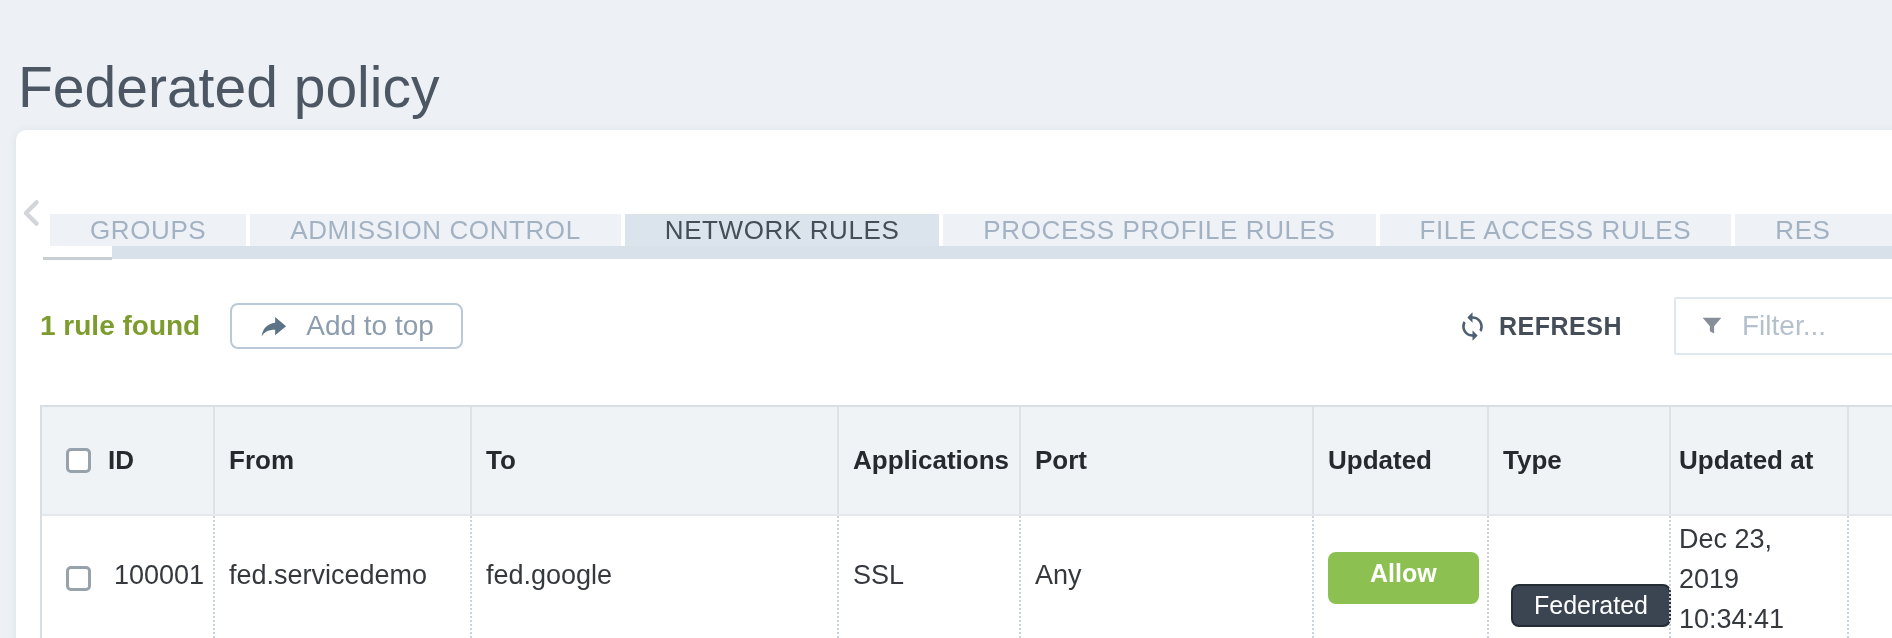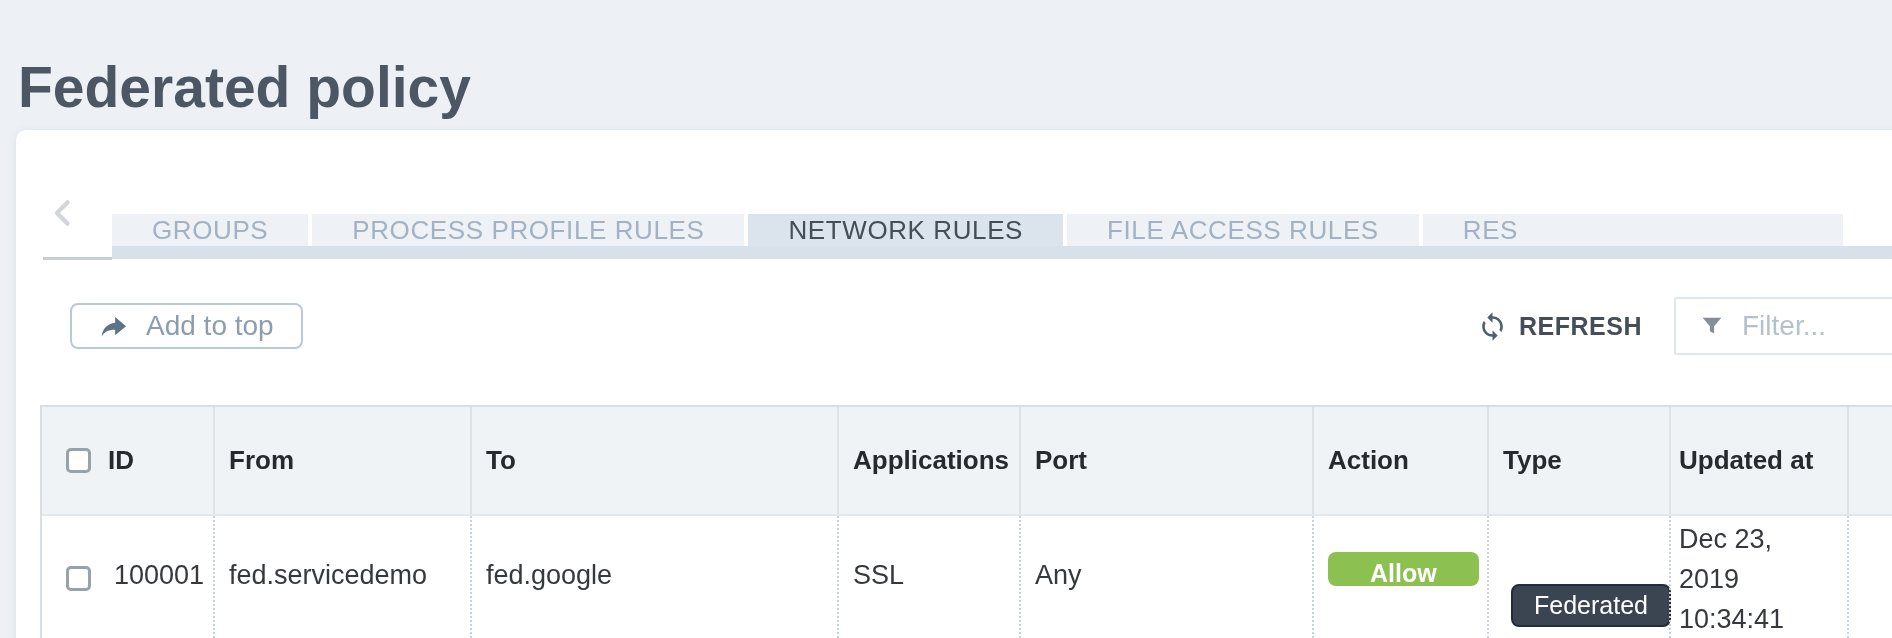--- a/index.html
+++ b/index.html
@@ -5,21 +5,21 @@
   html,body{margin:0;padding:0;}
   body{
     width:1892px;height:638px;overflow:hidden;position:relative;
     background:#edf1f5;
     font-family:"Liberation Sans","DejaVu Sans",sans-serif;
     -webkit-font-smoothing:antialiased;
   }
   
   .page-title{
     position:absolute;left:18px;top:16px;
-    font-size:57px;font-weight:700;color:#4c5763;letter-spacing:0px;
+    font-size:57px;font-weight:400;color:#4c5763;letter-spacing:0px;
   }
   
   .card{
     position:absolute;left:16px;top:130px;width:1920px;height:560px;
     background:#ffffff;border-top-left-radius:10px;
     box-shadow:0 1px 8px rgba(70,90,110,.10);
   }
   
   .tabbar{
     position:absolute;left:0;top:50px;height:66px;right:0;
@@ -52,21 +52,21 @@
   }
   .rule-count{font-size:28px;font-weight:bold;color:#7d9c2e;}
   .btn-add{
     margin-left:30px;height:46px;display:flex;align-items:center;gap:16px;
     background:#fff;border:2px solid #b9c9d7;border-radius:8px;
     padding:0 27px;cursor:pointer;
     font-size:28px;color:#8d9dae;font-family:inherit;
   }
   .spacer{flex:1;}
   .btn-refresh{
-    display:flex;align-items:center;gap:11px;margin-right:32px;
+    display:flex;align-items:center;gap:11px;margin-right:52px;
     background:none;border:none;padding:0;cursor:pointer;font-family:inherit;
   }
   .btn-refresh span{font-size:25px;font-weight:bold;color:#454e58;letter-spacing:.5px;}
   .filter-box{
     position:relative;width:228px;height:58px;flex:0 0 auto;
   }
   .filter-box input{
     width:100%;height:100%;box-sizing:border-box;
     border:2px solid #dfe6ec;border-radius:2px;background:#fff;
     padding:0 10px 0 66px;font-size:28px;color:#5a6572;font-family:inherit;outline:none;
@@ -91,21 +91,21 @@
     width:25px;height:25px;box-sizing:border-box;flex:0 0 auto;
     border:3px solid #97a2ab;border-radius:5px;background:#fff;cursor:pointer;
   }
   .thead .c1 .hlabel{margin-left:17px;}
   .trow .cell{font-size:27px;color:#35383c;padding-top:44px;}
   .trow .c1{display:flex;align-items:flex-start;padding-top:0;}
   .trow .c1 .checkbox{margin-top:50px;}
   .trow .c1 .idval{margin-top:44px;margin-left:23px;}
   .trow .c6,.trow .c7{padding-top:36px;}
   .badge-allow{
-    display:inline-block;height:34px;line-height:43px;padding:0 42px;
+    display:inline-block;height:52px;line-height:43px;padding:0 42px;
     background:#8cc152;color:#fff;font-size:25px;font-weight:bold;
     border-radius:8px;
   }
   .badge-type{
     display:inline-block;height:43px;line-height:39px;padding:0 21px;
     box-sizing:border-box;margin-left:8px;
     background:#3b4552;color:#fff;font-size:25px;
     border:2px solid #242c35;border-radius:8px;margin-top:32px;
   }
   .trow .c8{padding-top:3px;line-height:40px;}
@@ -119,29 +119,31 @@
 
 <div class="card">
 
   <div class="tabbar">
     <button class="tab-scroll">
       <svg width="34" height="34" viewBox="0 0 24 24">
         <polyline points="14.5,4.5 7,12 14.5,19.5" fill="none" stroke="#d2d6da" stroke-width="3" stroke-linecap="round" stroke-linejoin="round"></polyline>
       </svg>
     </button>
     <div class="tab">GROUPS</div>
+    <div class="tab">ADMISSION CONTROL</div>
+    <div class="tab active">NETWORK RULES</div>
     <div class="tab">PROCESS PROFILE RULES</div>
-    <div class="tab active">NETWORK RULES</div>
     <div class="tab">FILE ACCESS RULES</div>
     <div class="tab cut">RES</div>
   </div>
   <div class="tab-underline"></div>
   <div class="scroll-underline"></div>
 
   <div class="toolbar">
+    <span class="rule-count">1 rule found</span>
     <button class="btn-add">
       <svg width="31" height="27" viewBox="0 0 24 21">
         <path d="M12.5 7.6 V3.2 L21 10.3 12.5 17.4 V13 C6.6 13 4.1 14.8 2 18.3 2.9 11.8 6.3 8.6 12.5 7.6 Z" fill="#5d7387"></path>
       </svg>
       <span>Add to top</span>
     </button>
     <div class="spacer"></div>
     <button class="btn-refresh">
       <svg width="31" height="31" viewBox="0 0 24 24">
         <path fill="#4d6072" d="M12 4V1L8 5l4 4V6c3.31 0 6 2.69 6 6 0 1.01-.25 1.97-.7 2.8l1.46 1.46C19.54 15.03 20 13.57 20 12c0-4.42-3.58-8-8-8zm0 14c-3.31 0-6-2.69-6-6 0-1.01.25-1.97.7-2.8L5.24 7.74C4.46 8.97 4 10.43 4 12c0 4.42 3.58 8 8 8v3l4-4-4-4v3z"></path>
@@ -159,21 +161,21 @@
   <div class="table">
     <div class="thead">
       <div class="cell c1">
         <span class="checkbox"></span>
         <span class="hlabel">ID</span>
       </div>
       <div class="cell c2">From</div>
       <div class="cell c3">To</div>
       <div class="cell c4">Applications</div>
       <div class="cell c5">Port</div>
-      <div class="cell c6">Action</div>
+      <div class="cell c6">Updated</div>
       <div class="cell c7">Type</div>
       <div class="cell c8">Updated at</div>
       <div class="cell c9"></div>
     </div>
 
     <div class="trow">
       <div class="cell c1">
         <span class="checkbox"></span>
         <span class="idval">100001</span>
       </div>

